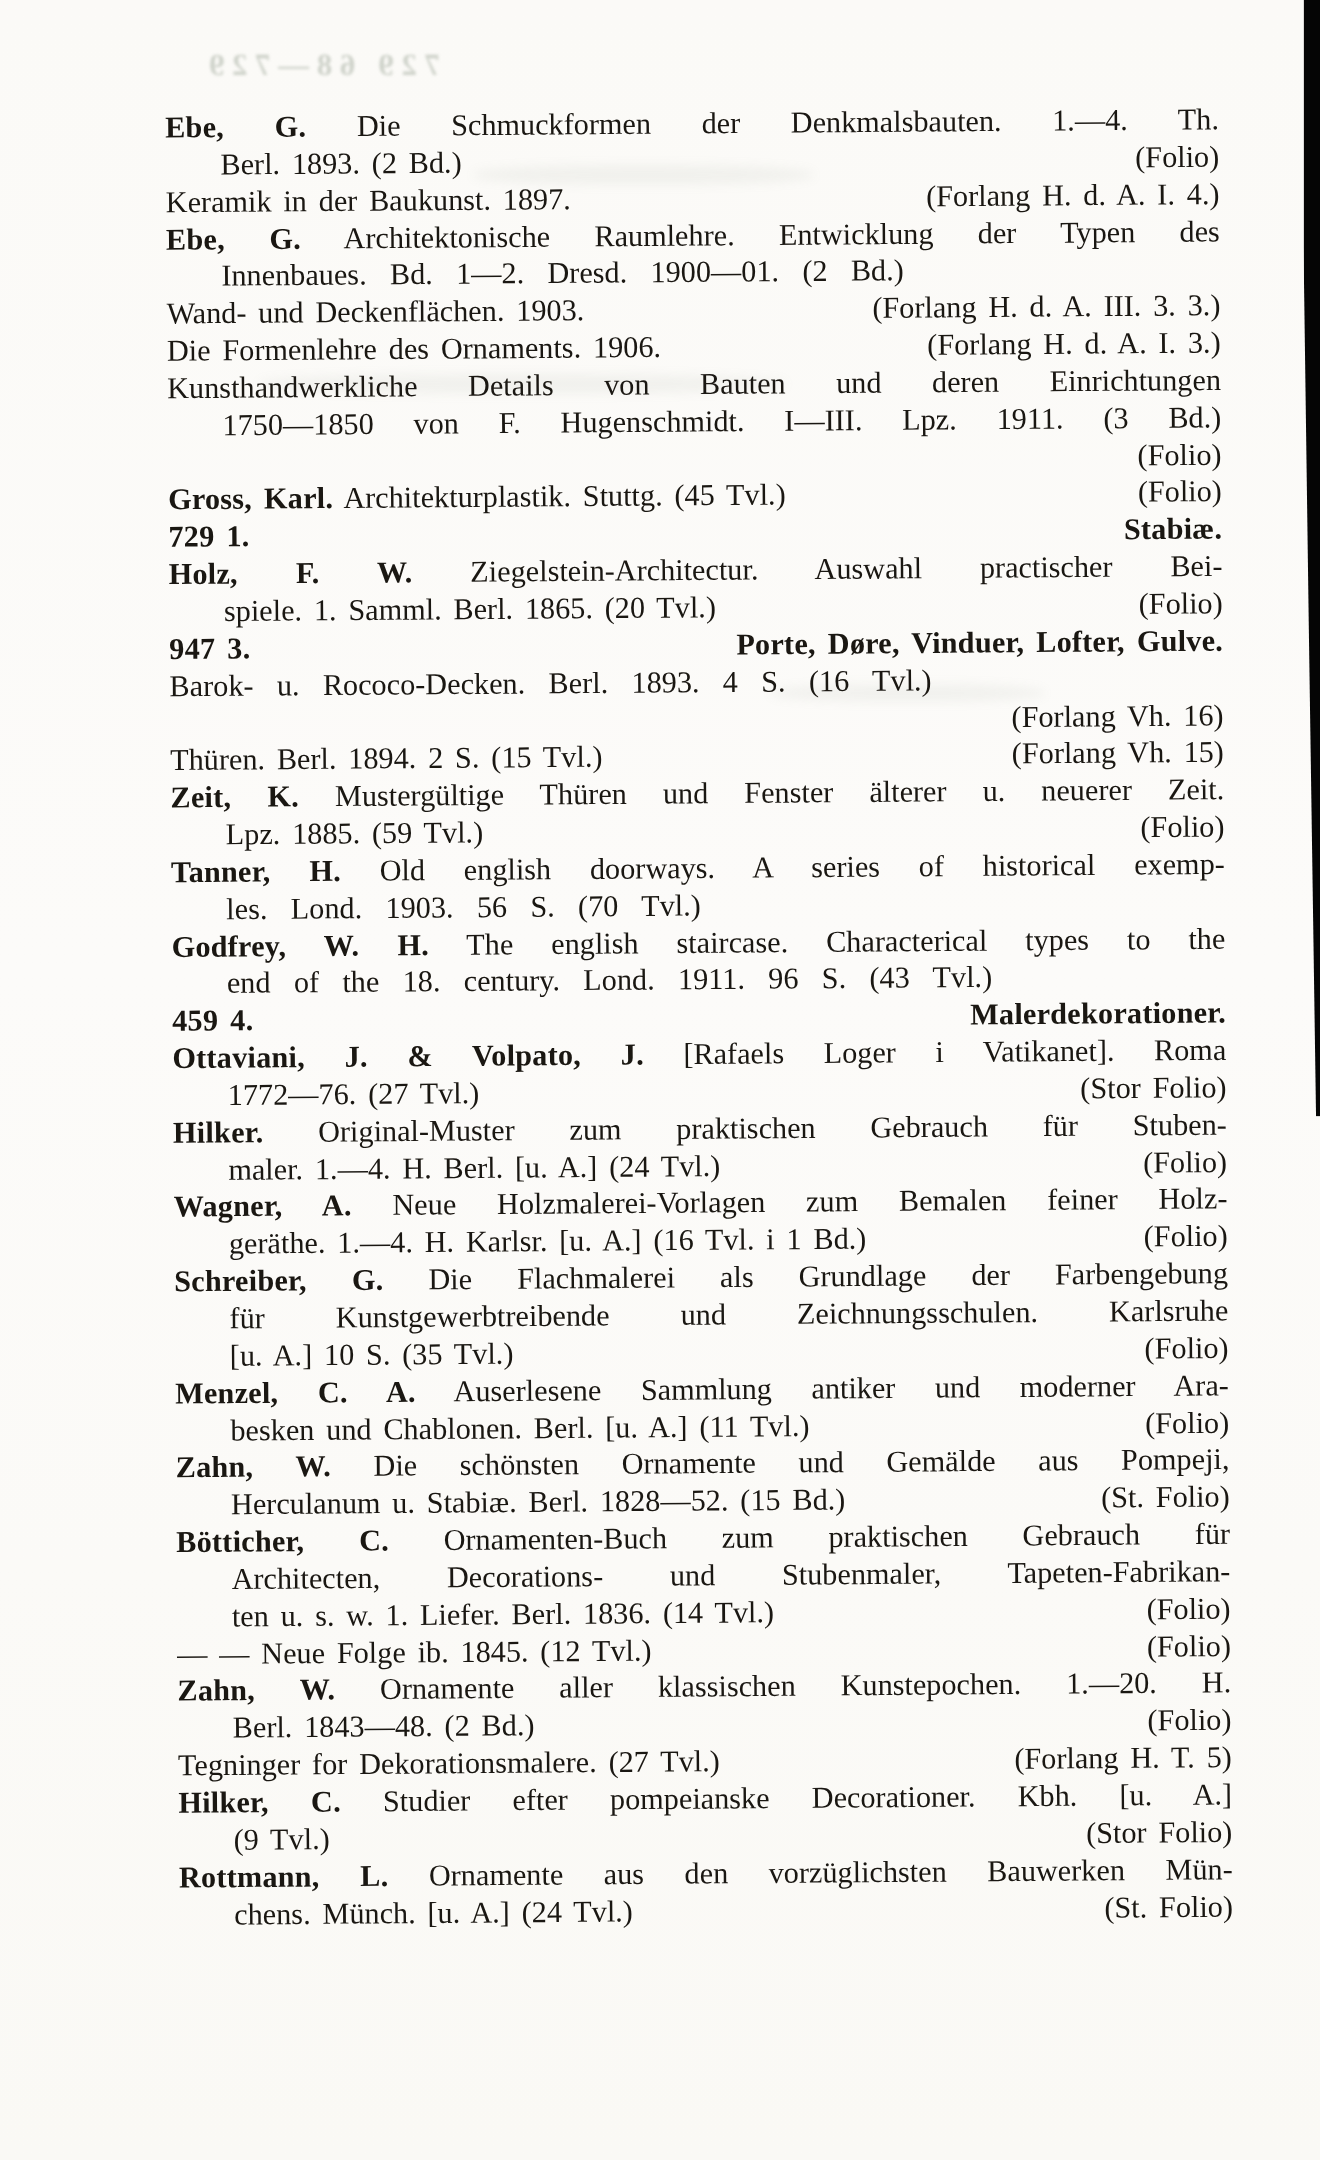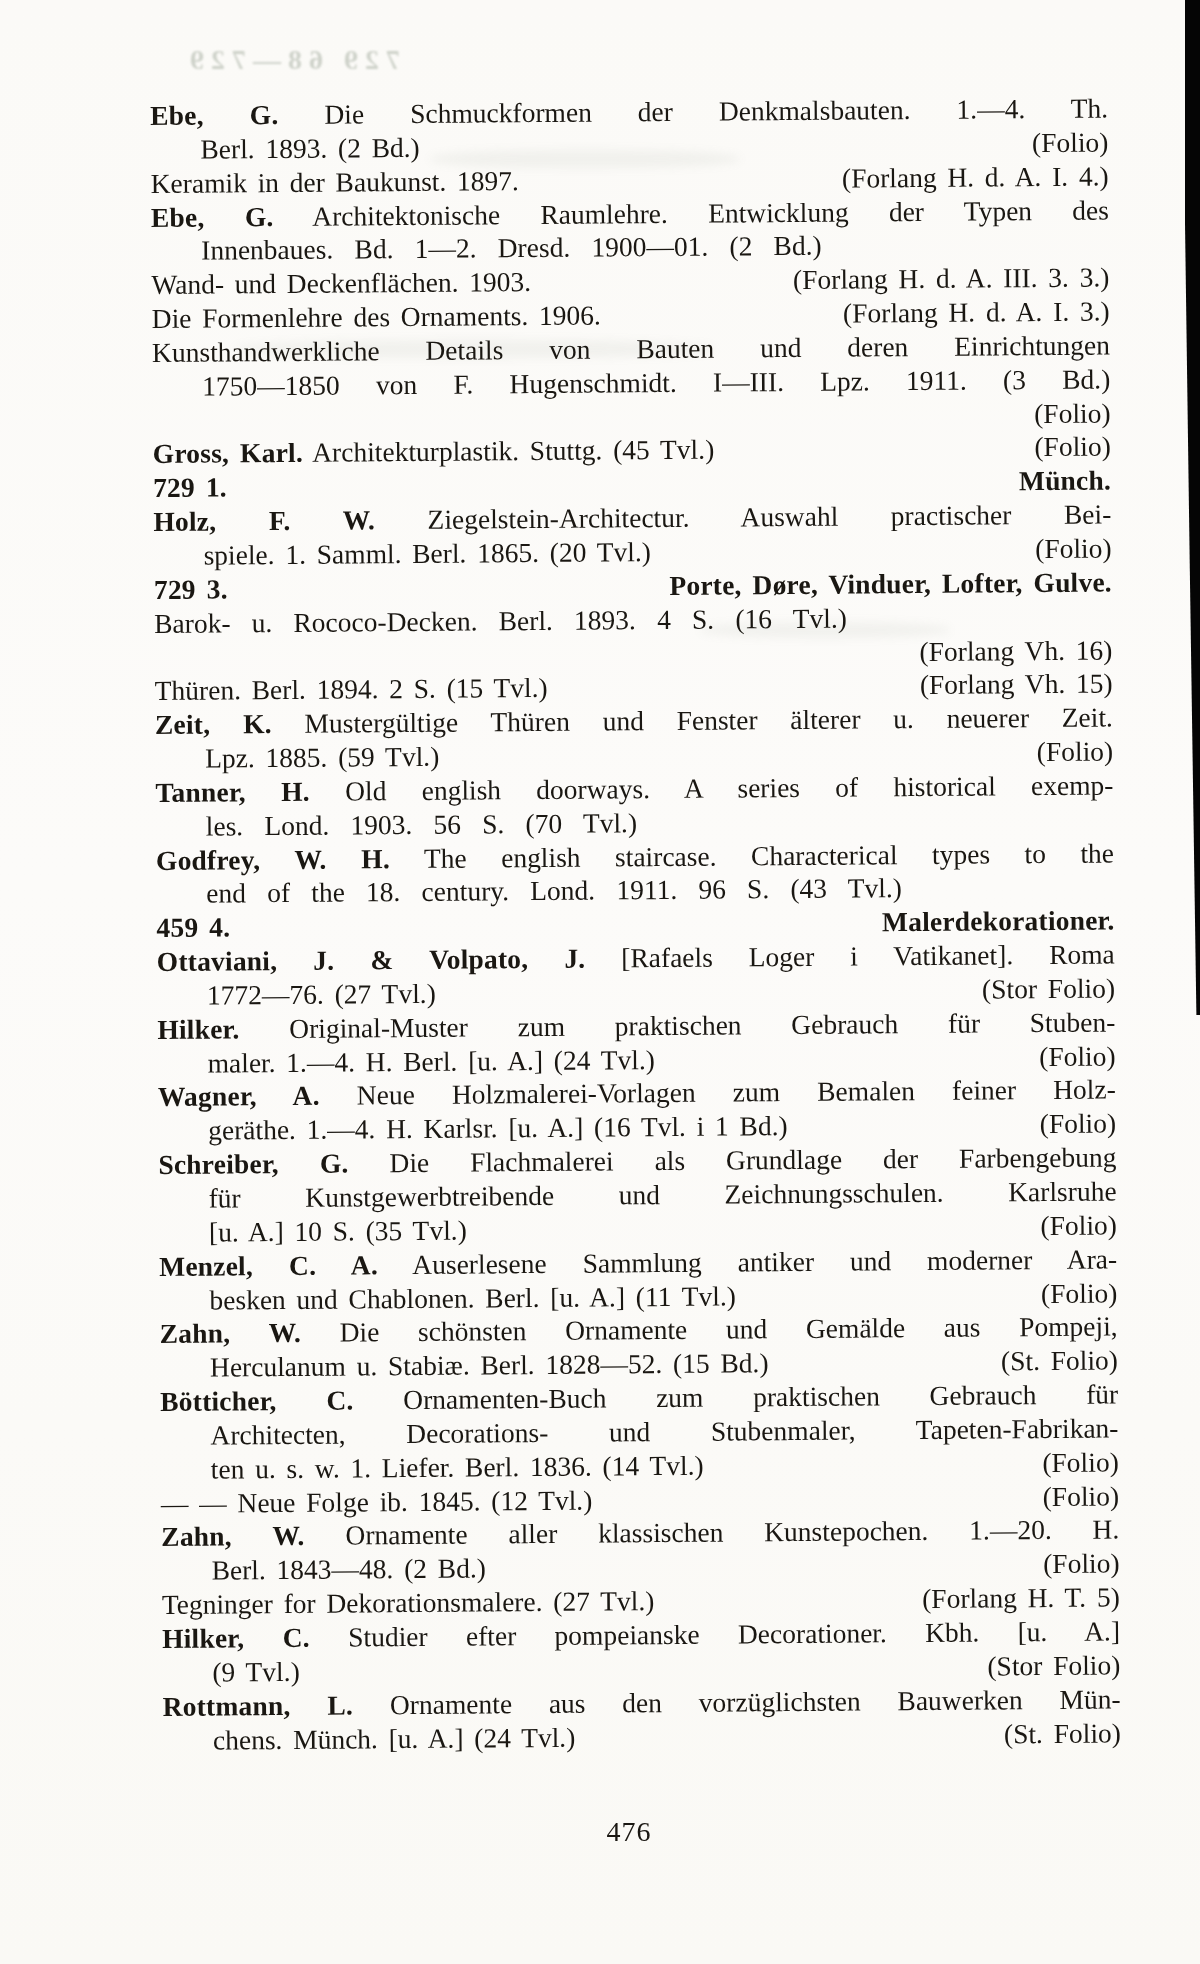--- a/index.html
+++ b/index.html
@@ -92,29 +92,29 @@
       <div class="line split">
         <span class="seg-left"></span>
         <span class="seg-right"><span>(Folio)</span></span>
       </div>
       <div class="line split">
         <span class="seg-left"><b>Gross, Karl.</b><span> Architekturplastik. Stuttg. (45 Tvl.)</span></span>
         <span class="seg-right"><span>(Folio)</span></span>
       </div>
       <div class="line split">
         <span class="seg-left"><b>729 1.</b></span>
-        <span class="seg-right"><b>Münch.</b></span>
+        <span class="seg-right"><b>Stabiæ.</b></span>
       </div>
       <div class="line justify"><span><b>Holz, F. W.</b><span> Ziegelstein-Architectur. Auswahl practischer Bei-</span></span></div>
       <div class="line indent split">
         <span class="seg-left"><span>spiele. 1. Samml. Berl. 1865. (20 Tvl.)</span></span>
         <span class="seg-right"><span>(Folio)</span></span>
       </div>
       <div class="line split">
-        <span class="seg-left"><b>729 3.</b></span>
+        <span class="seg-left"><b>947 3.</b></span>
         <span class="seg-right"><b>Porte, Døre, Vinduer, Lofter, Gulve.</b></span>
       </div>
       <div class="line wide"><span><span>Barok- u. Rococo-Decken. Berl. 1893. 4 S. (16 Tvl.)</span></span></div>
       <div class="line split">
         <span class="seg-left"></span>
         <span class="seg-right"><span>(Forlang Vh. 16)</span></span>
       </div>
       <div class="line split">
         <span class="seg-left"><span>Thüren. Berl. 1894. 2 S. (15 Tvl.)</span></span>
         <span class="seg-right"><span>(Forlang Vh. 15)</span></span>
@@ -187,15 +187,14 @@
         <span class="seg-left"><span>(9 Tvl.)</span></span>
         <span class="seg-right"><span>(Stor Folio)</span></span>
       </div>
       <div class="line justify"><span><b>Rottmann, L.</b><span> Ornamente aus den vorzüglichsten Bauwerken Mün-</span></span></div>
       <div class="line indent split">
         <span class="seg-left"><span>chens. Münch. [u. A.] (24 Tvl.)</span></span>
         <span class="seg-right"><span>(St. Folio)</span></span>
       </div>
     </div>
 
-  <div class="page-number">476</div>
 
 </div>
 
 </body></html>

